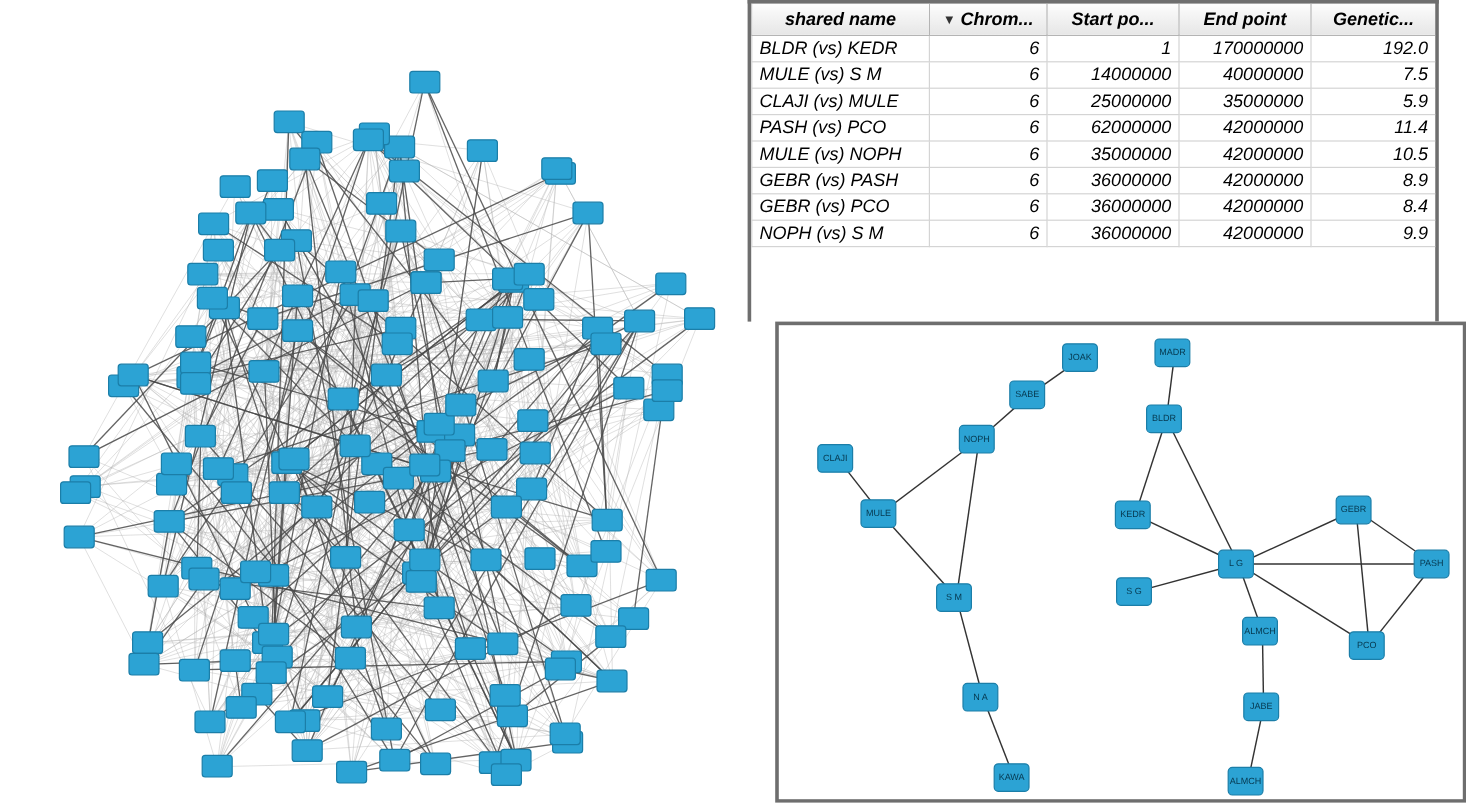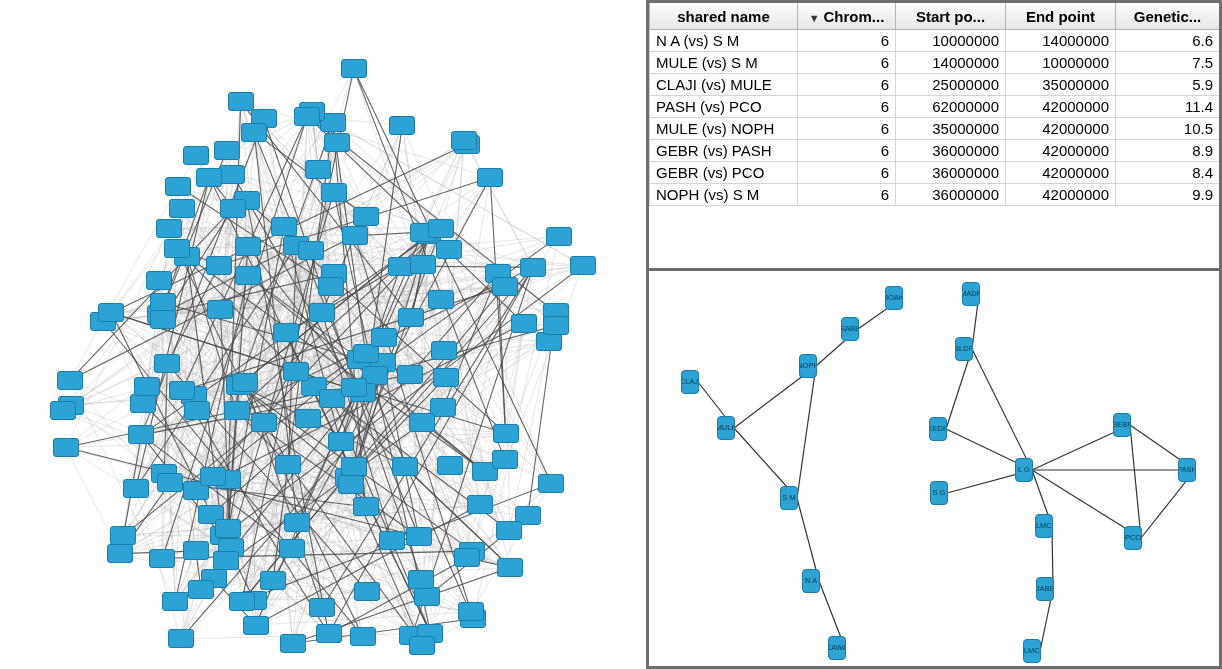--- a/index.html
+++ b/index.html
@@ -22,30 +22,31 @@
     top: 0;
     width: 646px;
     height: 669px;
     background: #ffffff;
     overflow: hidden;
   }
 
   
   #table-panel {
     position: absolute;
-    left: 646px;
+    left: 623px;
     top: 0;
     width: 576px;
     height: 268px;
     background: #ffffff;
     border-left: 3px solid #6e6e6e;
     border-top: 3px solid #6e6e6e;
     border-right: 3px solid #6e6e6e;
     box-sizing: border-box;
     overflow: hidden;
+    font-style: italic;
   }
   table.datatable {
     border-collapse: collapse;
     width: 100%;
     font-size: 15px;
     color: #000;
     table-layout: fixed;
   }
   table.datatable th {
     background: linear-gradient(to bottom, #fdfdfd 0%, #e6e6e6 100%);
@@ -107,21 +108,21 @@
     border-radius: 3px;
     color: #06384f;
     display: flex;
     align-items: center;
     justify-content: center;
     box-sizing: border-box;
     overflow: hidden;
     line-height: 1;
   }
   .node.small-net {
-    width: 18px;
+    width: 30px;
     height: 24px;
     font-size: 7.5px;
     border-radius: 4px;
     margin-left: -17px;
     margin-top: -12px;
   }
   .node.big-net {
     width: 26px;
     height: 19px;
     font-size: 4.5px;
@@ -1088,31 +1089,31 @@
           <span class="col-handle"></span>
         </th>
         <th>
           <span>Genetic...</span>
           <span class="col-handle"></span>
         </th>
       </tr>
     </thead>
     <tbody id="table-body">
         <tr>
-          <td class="c-name">N A (vs) S M</td>
+          <td class="c-name">BLDR (vs) KEDR</td>
           <td class="c-num">6</td>
-          <td class="c-num">10000000</td>
-          <td class="c-num">14000000</td>
-          <td class="c-num">6.6</td>
+          <td class="c-num">1</td>
+          <td class="c-num">170000000</td>
+          <td class="c-num">192.0</td>
         </tr>
         <tr>
           <td class="c-name">MULE (vs) S M</td>
           <td class="c-num">6</td>
           <td class="c-num">14000000</td>
-          <td class="c-num">10000000</td>
+          <td class="c-num">40000000</td>
           <td class="c-num">7.5</td>
         </tr>
         <tr>
           <td class="c-name">CLAJI (vs) MULE</td>
           <td class="c-num">6</td>
           <td class="c-num">25000000</td>
           <td class="c-num">35000000</td>
           <td class="c-num">5.9</td>
         </tr>
         <tr>

